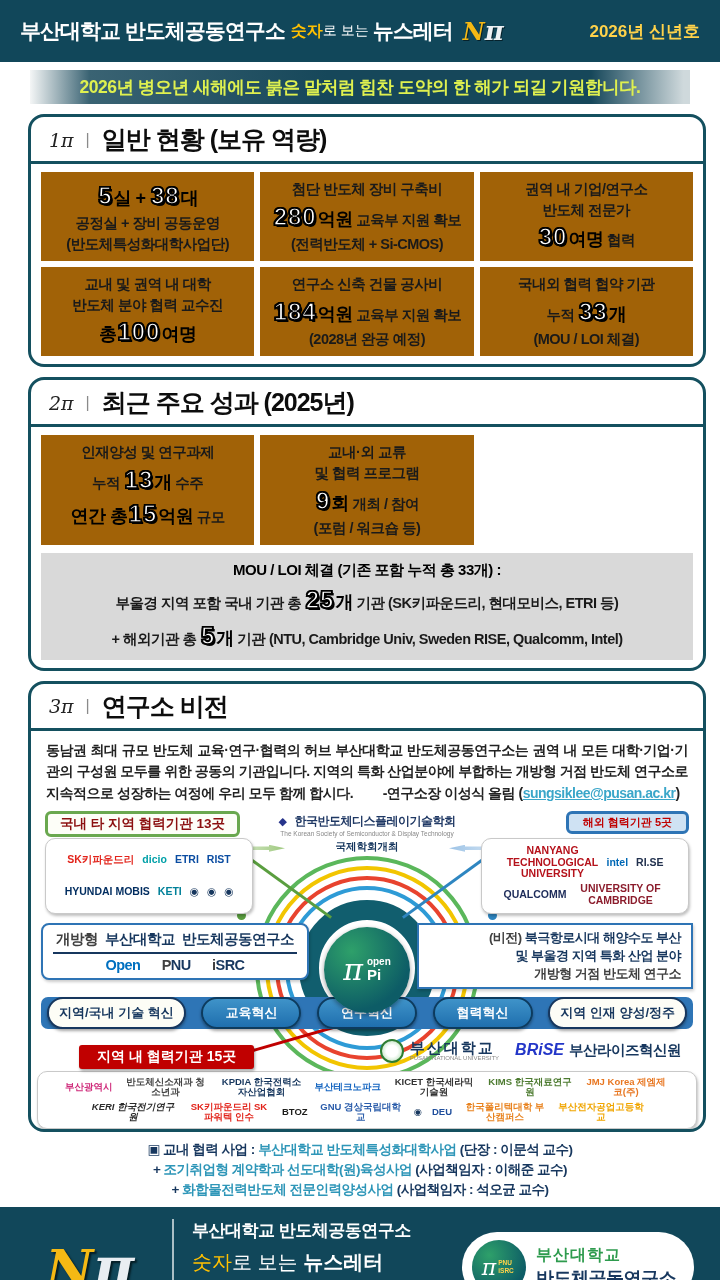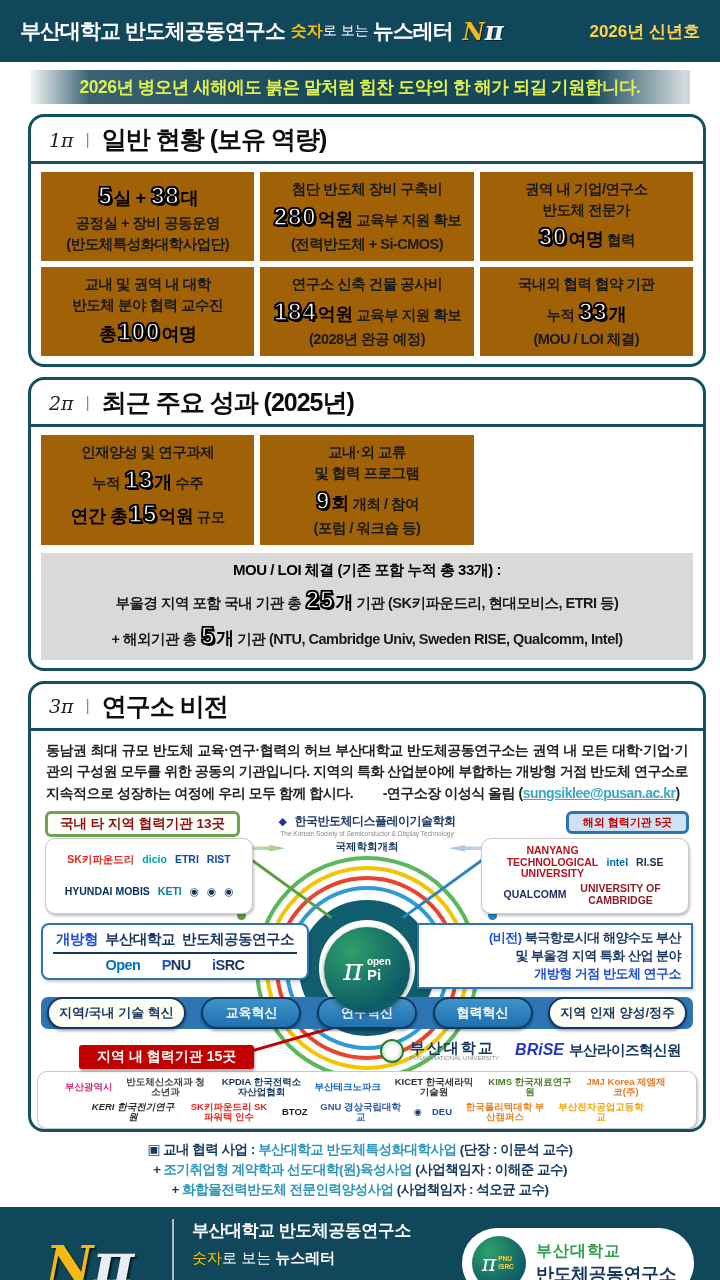--- a/index.html
+++ b/index.html
@@ -32,21 +32,21 @@
 
   .cells { display:grid; grid-template-columns:repeat(3,1fr); gap:6px; padding:8px 10px; }
   .cell { background:#a16207; padding:7px 2px; text-align:center; font-size:14.5px; font-weight:600;
     color:#1a1a1a; line-height:1.42; letter-spacing:-0.5px; }
   .seg-line { display:block; white-space:pre-wrap; }
 
   .seg-n { font-weight:900; font-size:24px; color:#fff; letter-spacing:1px; padding:0 1px;
     -webkit-text-stroke:1.6px #000;
     text-shadow:1px 1px 0 #000,-1px -1px 0 #000,1px -1px 0 #000,-1px 1px 0 #000,2px 2px 0 #000; }
   .seg-u { font-weight:800; font-size:18px; color:#000; }
-  .seg-r { color:#1d4ed8; font-weight:800; }
+  .seg-r { color:#404040; font-weight:800; }
   .seg-b { color:#17375e; font-weight:800; }
   .seg-bl { color:#0070c0; font-weight:800; }
   .seg-y { color:#ffc000; }
   .seg-w { color:#fff; }
   .seg-wb { color:#fff; font-weight:700; }
   .seg-link { text-decoration:underline; cursor:pointer; }
   .seg-tl { color:#2e96b8; }
   .seg-d { color:#17375e; }
   .seg-email { color:#3aa6c9; }
 
@@ -135,21 +135,21 @@
 
   
   .footer { background:#11475a; color:#ffe9a0; padding:12px 26px 10px; height:188px; }
   .f-row1 { display:flex; align-items:center; gap:18px; }
   .f-logo { width:128px; text-align:center; font-family:"DejaVu Serif",serif; font-style:italic; }
   .f-logo .n { color:#f5b914; font-weight:700; font-size:52px; text-shadow:2px 2px 2px #041c24; }
   .f-logo .p { color:#e9edf2; font-weight:700; font-size:56px; text-shadow:2px 2px 2px #041c24; }
   .f-div { width:2px; align-self:stretch; background:#dfe7ea; opacity:.75; }
   .f-mid { display:flex; flex-direction:column; gap:7px; }
   .f-org { color:#fff; font-weight:800; font-size:17px; letter-spacing:-0.5px; }
-  .f-sub { font-size:15px; white-space:pre-wrap; }
+  .f-sub { font-size:20px; white-space:pre-wrap; }
   .f-name { font-size:25px; font-weight:800; white-space:pre-wrap; }
   .f-badge { margin-left:auto; background:#fff; border-radius:44px; padding:8px 18px 8px 10px;
     display:flex; align-items:center; gap:10px; }
   .f-badge-circle { width:54px; height:54px; border-radius:50%;
     background:radial-gradient(circle at 32% 28%,#2ea06a,#0d5c66 72%);
     display:flex; align-items:center; justify-content:center; gap:2px; }
   .f-badge-circle .pi { color:#fff; font-family:"DejaVu Serif",serif; font-style:italic; font-size:22px; }
   .f-badge-circle .sm { color:#ffd24a; font-size:6.5px; font-weight:800; width:18px; line-height:1.2; }
   .f-badge-l1 { color:#2e9b4e; font-weight:800; font-size:16px; letter-spacing:1px; }
   .f-badge-l2 { color:#17375e; font-weight:800; font-size:18px; letter-spacing:-0.5px; }

